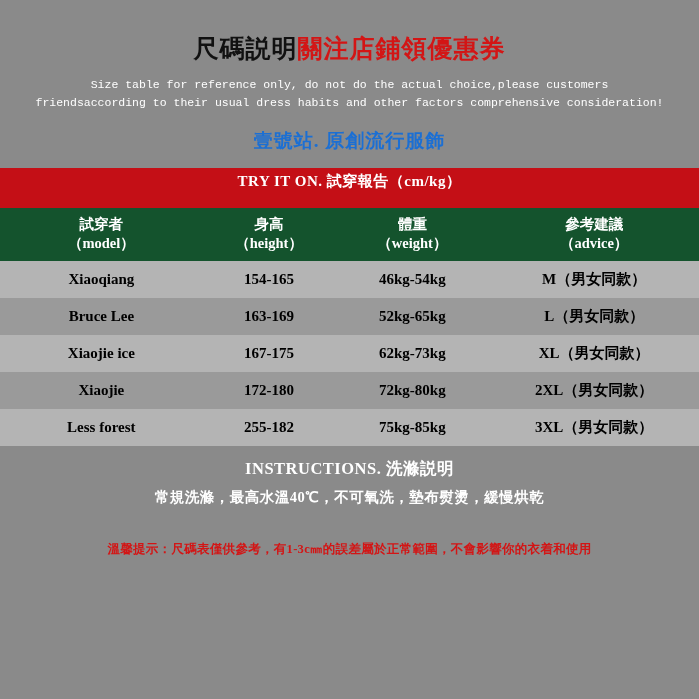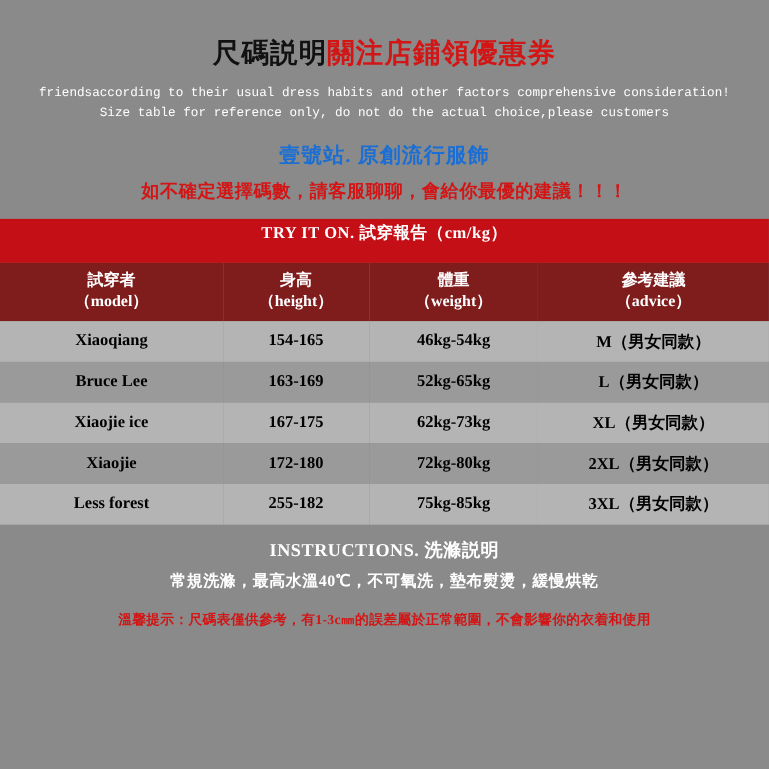--- a/index.html
+++ b/index.html
@@ -73,21 +73,21 @@
     line-height: 26px;
     letter-spacing: 0.5px;
   }
 
   table.size-table {
     width: 100%;
     border-collapse: collapse;
     table-layout: fixed;
   }
   table.size-table th {
-    background: #7f1d1d;
+    background: #14532d;
     color: #ffffff;
     font-family: "Liberation Serif", serif;
     font-weight: bold;
     font-size: 14.5px;
     line-height: 1.35;
     padding: 7px 2px;
     text-align: center;
     vertical-align: middle;
   }
   table.size-table td {
@@ -122,47 +122,46 @@
   .instr-line {
     margin-top: 8px;
     text-align: center;
     font-family: "Liberation Serif", serif;
     font-size: 14.5px;
     font-weight: bold;
     color: #ffffff;
     letter-spacing: 0.5px;
   }
   .warm-tip {
-    margin-top: 17px;
+    margin-top: 34px;
     text-align: center;
     font-family: "Liberation Serif", serif;
     font-size: 12.5px;
     font-weight: bold;
     color: #d31515;
     letter-spacing: 0.3px;
   }
 </style>
 </head>
 <body>
 
 <div class="page">
 
   <div class="top-band">
     <div class="title-line">
       <span class="title-black">尺碼説明</span><span class="title-red">關注店鋪領優惠券</span>
     </div>
 
     <div class="subtitle">
+      <div>Size table for reference only, do not do the actual choice,please customers</div>
       <div>friendsaccording to their usual dress habits and other factors comprehensive consideration!</div>
-      <div>Size table for reference only, do not do the actual choice,please customers</div>
     </div>
 
     <div class="brand">壹號站. 原創流行服飾</div>
 
-    <div class="advice-line">如不確定選擇碼數，請客服聊聊，會給你最優的建議！！！</div>
   </div>
 
   <div class="tryon-bar">TRY IT ON. 試穿報告（cm/kg）</div>
 
   <table class="size-table">
     <colgroup>
       <col class="col-1">
         <col class="col-2">
         <col class="col-3">
         <col class="col-4">

